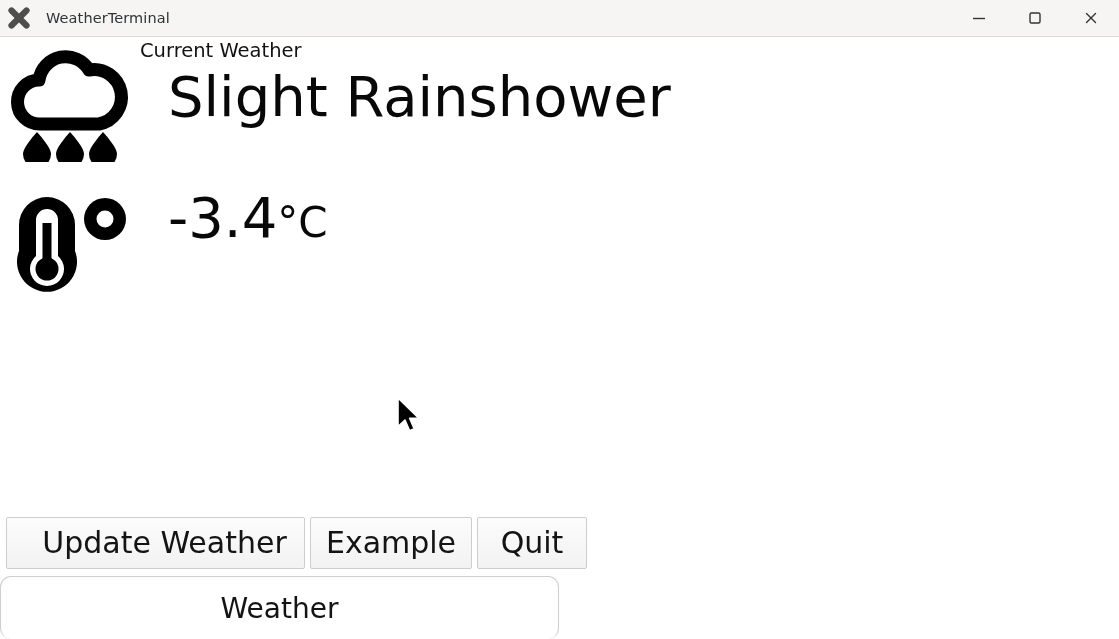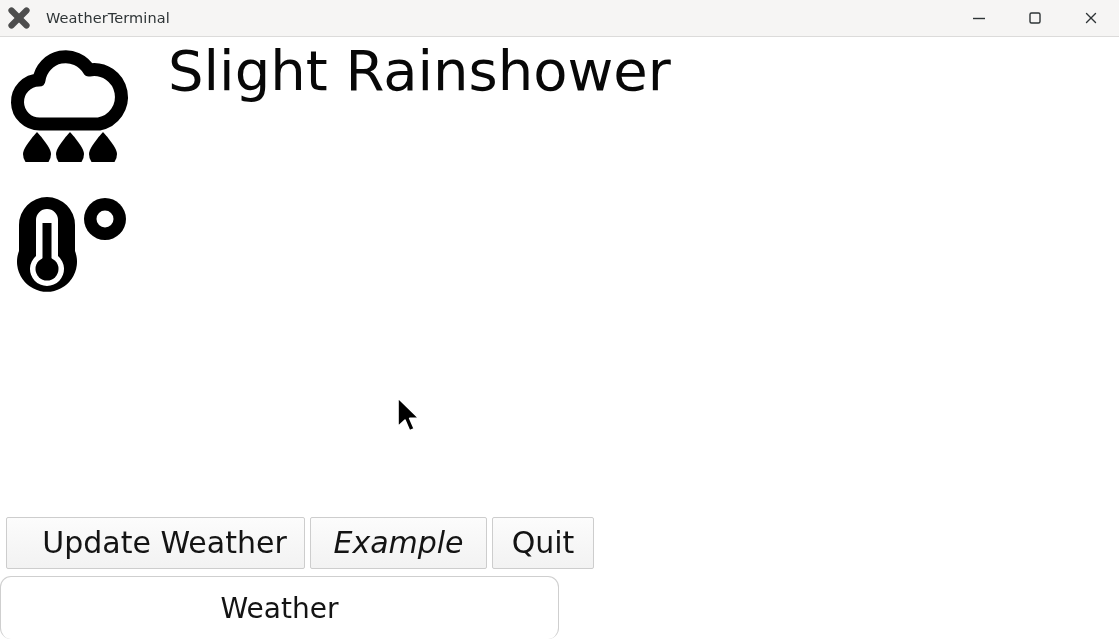--- a/index.html
+++ b/index.html
@@ -238,53 +238,55 @@
                    a20 20 0 0 1 10 54 Z" fill="none" stroke="#000000" stroke-width="13" stroke-linejoin="round"></path>
 
           <g fill="#000000">
             <path d="M28 92 C 28 92, 42 107, 42 114 a14 14 0 0 1 -28 0 C 14 107, 28 92, 28 92 Z"></path>
             <path d="M61 92 C 61 92, 75 107, 75 114 a14 14 0 0 1 -28 0 C 47 107, 61 92, 61 92 Z"></path>
             <path d="M94 92 C 94 92, 108 107, 108 114 a14 14 0 0 1 -28 0 C 80 107, 94 92, 94 92 Z"></path>
           </g>
         </svg>
       </div>
       <div class="row-text">
+        <div class="row-label">Current Weather</div>
         <div class="row-value">Slight Rainshower</div>
       </div>
     </div>
 
     <div class="info-row row-temp">
       <div class="row-icon row-icon-temp">
         <svg width="122" height="112" viewBox="0 0 122 112">
 
           <path d="M38 8 a28 28 0 0 1 28 28 v26 a30 30 0 1 1 -56 0 V36 A28 28 0 0 1 38 8 Z" fill="#000000"></path>
 
           <path d="M38 20 a11 11 0 0 1 11 11 v36 a17 17 0 1 1 -22 0 V31 A11 11 0 0 1 38 20 Z" fill="#ffffff"></path>
 
           <circle cx="38" cy="80" r="11.5" fill="#000000"></circle>
           <rect x="33.5" y="34" width="9" height="48" fill="#000000"></rect>
 
           <circle cx="96" cy="30" r="21" fill="#000000"></circle>
           <circle cx="96" cy="30" r="8.5" fill="#ffffff"></circle>
         </svg>
       </div>
       <div class="row-text">
+        <div class="row-value"><span>-3.4</span><span class="unit">°C</span></div>
       </div>
     </div>
 
     <div class="cursor">
       <svg width="26" height="40" viewBox="0 0 26 40">
         <path d="M2 1 L2 29.5 L9 23 L13.6 33.8 L18.2 31.8 L13.7 21.4 L22.5 21 Z" fill="#000000" stroke="#ffffff" stroke-width="1.6" stroke-linejoin="round"></path>
       </svg>
     </div>
 
     <div class="buttonbar">
       <button class="btn" style="width:299px;padding-left:28px;">Update Weather</button>
-      <button class="btn" style="width:177px;font-style:italic;">Example</button>
-      <button class="btn" style="width:102px;">Quit</button>
+      <button class="btn" style="width:162px;">Example</button>
+      <button class="btn" style="width:110px;">Quit</button>
     </div>
 
   </div>
 
   <div class="tabbar">
     <div class="tab tab-active">Weather</div>
   </div>
 
 </div>
 

